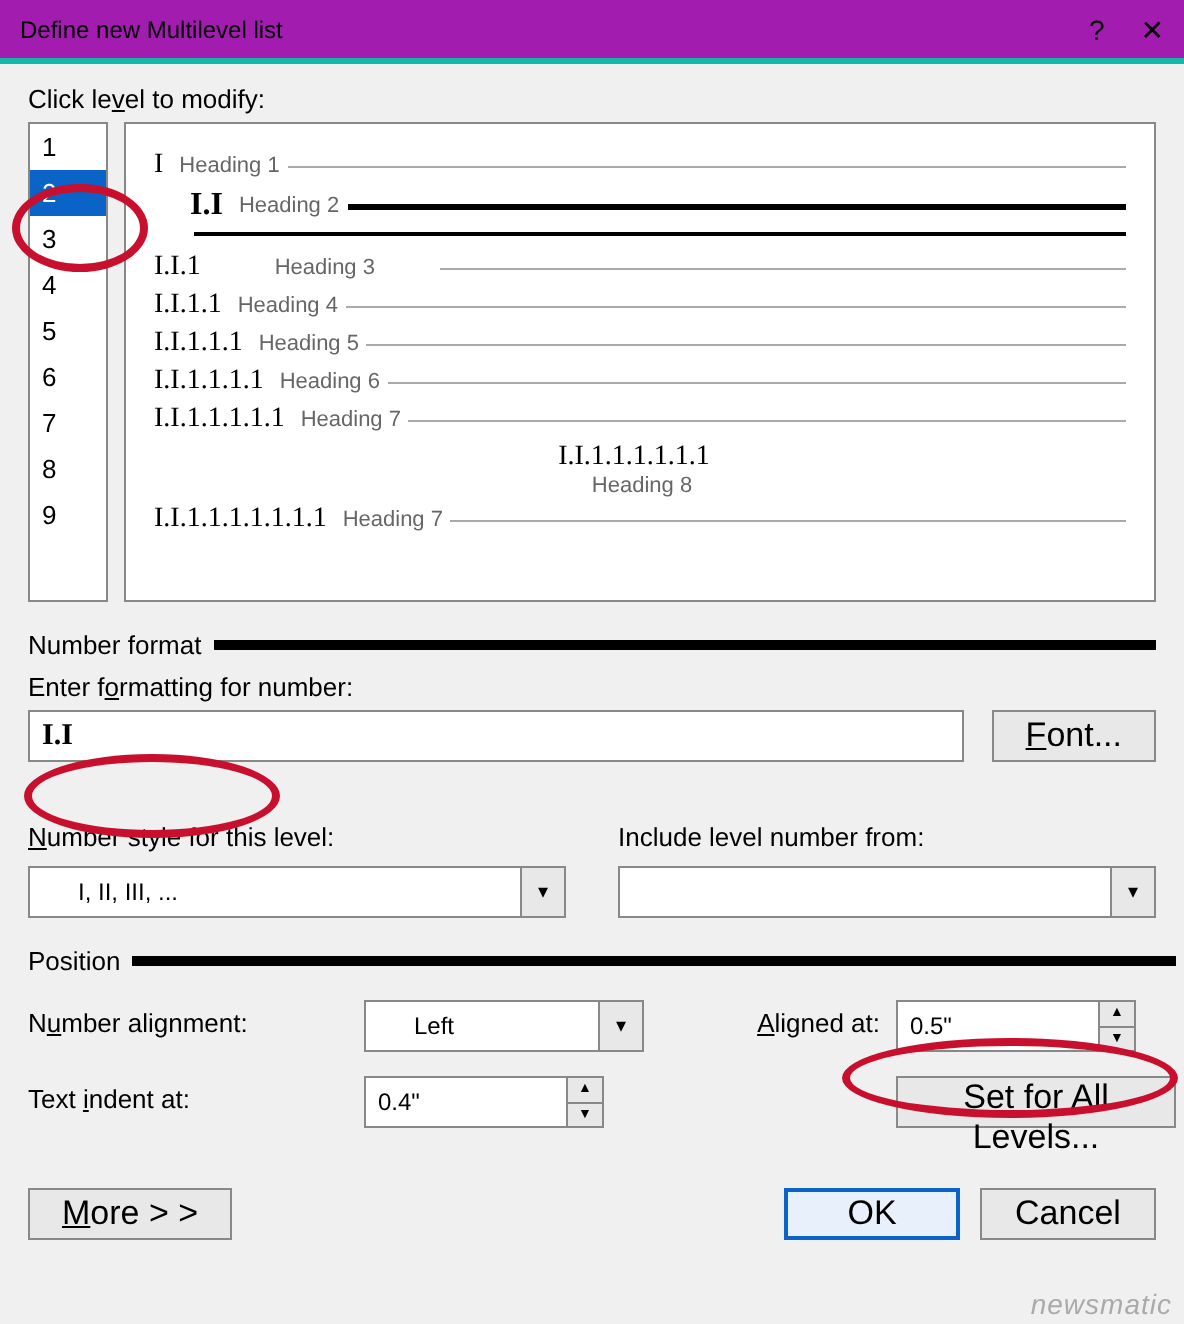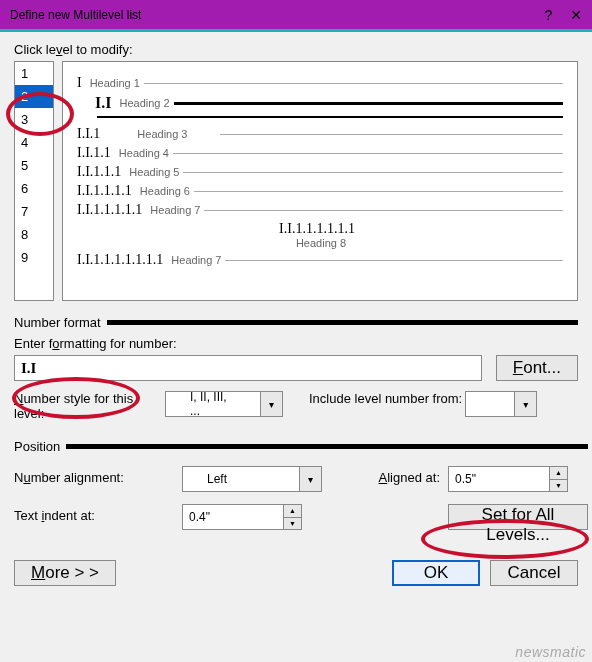--- a/index.html
+++ b/index.html
@@ -83,21 +83,21 @@
     border:1px solid #888;
     background:#e8e8e8;
     height:26px;
     padding:0 16px;
     font-size:17px;
     cursor:pointer;
     min-width:72px;
   }
   .btn.default { border:2px solid #0a64c8; background:#e8f0fb;}
   .two-col { display:flex; gap:26px; margin-top:10px;}
-  .col { flex:1; display:flex; flex-direction:row; gap:3px;}
+  .col { flex:1; display:flex; flex-direction:column; gap:3px;margin-top:20px;}
   .combo {
     display:flex;
     border:1px solid #888;
     background:#fff;
     height:26px;
     align-items:center;
   }
   .combo span { flex:1; padding:0 24px; font-size:12px;}
   .combo .arrow {
     width:22px;

